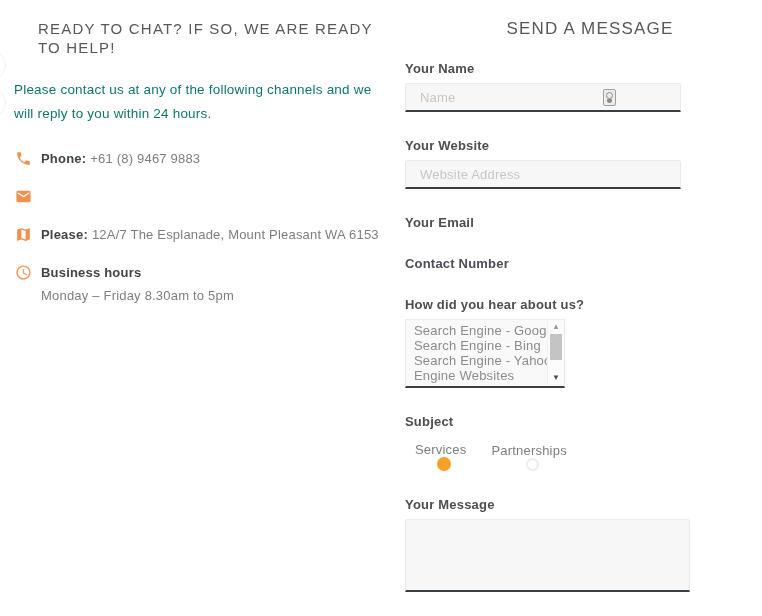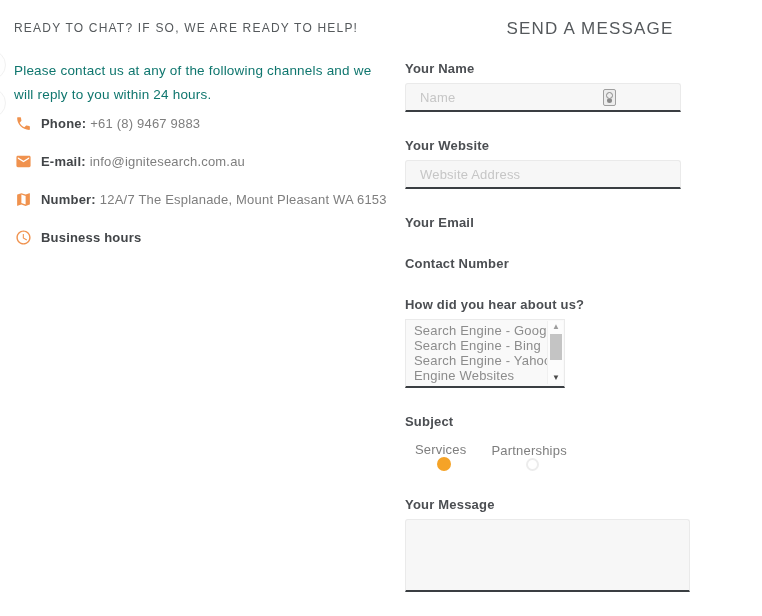--- a/index.html
+++ b/index.html
@@ -24,35 +24,36 @@
   .edge-circle.c1 { top: 50px; }
   .edge-circle.c2 { top: 88px; }
 
   
   .left-col {
     position: absolute;
     left: 14px; top: 19px;
     width: 380px;
   }
   .section-heading {
-    font-size: 12px;
+    font-size: 15px;
     font-weight: 400;
     letter-spacing: 1.2px;
     color: #55595c;
     line-height: 19px;
+    margin-left: 24px;
   }
   .intro {
     margin-top: 21px;
     font-size: 13.5px;
     line-height: 24px;
     letter-spacing: 0.2px;
     color: #0f766e;
     width: 376px;
   }
-  .contact-list { margin-top: 8px; }
+  .contact-list { margin-top: 24px; }
   .contact-row {
     display: flex;
     align-items: flex-start;
     margin-bottom: 21px;
     min-height: 17px;
   }
   .contact-row .icon-wrap {
     width: 18px;
     flex: 0 0 18px;
     margin-right: 9px;
@@ -252,44 +253,42 @@
         <span class="contact-label">Phone:</span><span class="contact-value">+61 (8) 9467 9883</span>
       </span>
     </div>
 
     <div class="contact-row">
       <span class="icon-wrap">
         <svg width="17" height="17" viewBox="0 0 24 24" fill="#F0924E">
             <path d="M20 4H4c-1.1 0-1.99.9-1.99 2L2 18c0 1.1.9 2 2 2h16c1.1 0 2-.9 2-2V6c0-1.1-.9-2-2-2zm0 4l-8 5-8-5V6l8 5 8-5v2z"></path>
           </svg>
       </span>
-      <span class="contact-text">
-        <span class="contact-label">E-mail:</span><span class="contact-value">info@ignitesearch.com.au</span>
-      </span>
     </div>
 
     <div class="contact-row">
       <span class="icon-wrap">
         <svg width="17" height="17" viewBox="0 0 24 24" fill="#F0924E">
             <path d="M20.5 3l-.16.03L15 5.1 9 3 3.36 4.9c-.21.07-.36.25-.36.48V20.5c0 .28.22.5.5.5l.16-.03L9 18.9l6 2.1 5.64-1.9c.21-.07.36-.25.36-.48V3.5c0-.28-.22-.5-.5-.5zM15 19l-6-2.11V5l6 2.11V19z"></path>
           </svg>
       </span>
       <span class="contact-text">
-        <span class="contact-label">Number:</span><span class="contact-value">12A/7 The Esplanade, Mount Pleasant WA 6153</span>
+        <span class="contact-label">Please:</span><span class="contact-value">12A/7 The Esplanade, Mount Pleasant WA 6153</span>
       </span>
     </div>
 
     <div class="contact-row">
       <span class="icon-wrap">
         <svg width="17" height="17" viewBox="0 0 24 24" fill="#F0924E">
             <path d="M11.99 2C6.47 2 2 6.48 2 12s4.47 10 9.99 10C17.52 22 22 17.52 22 12S17.52 2 11.99 2zM12 20c-4.42 0-8-3.58-8-8s3.58-8 8-8 8 3.58 8 8-3.58 8-8 8zm.5-13H11v6l5.25 3.15.75-1.23-4.5-2.67z"></path>
           </svg>
       </span>
       <span class="contact-text">
         <span class="contact-label">Business hours</span>
+        <span class="contact-line2">Monday – Friday 8.30am to 5pm</span>
       </span>
     </div>
 
   </div>
 </div>
 
 <div class="right-col">
   <h2 class="form-heading">SEND A MESSAGE</h2>
 
   <div class="field-group">

